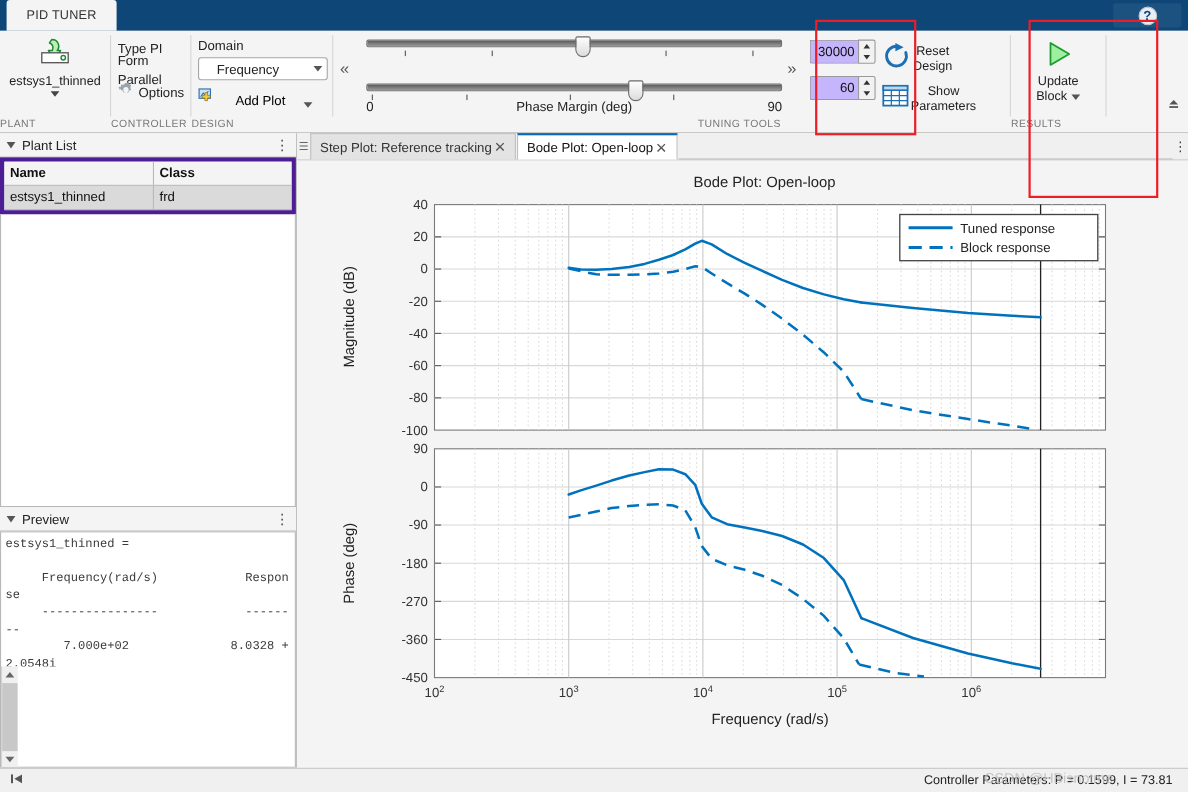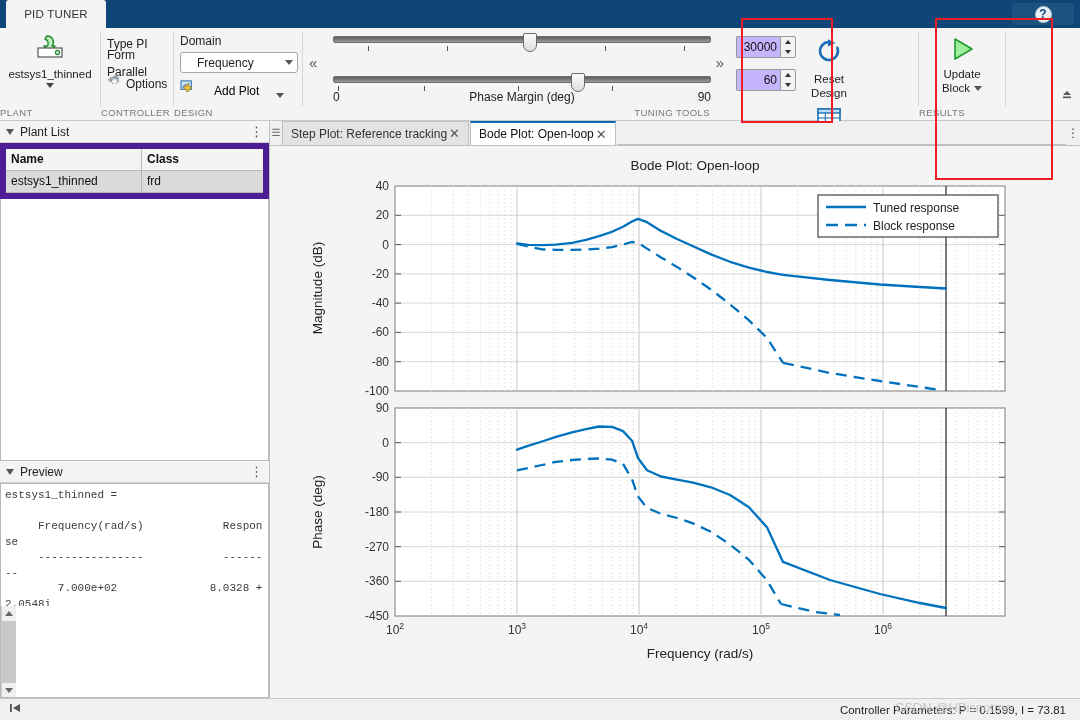--- a/index.html
+++ b/index.html
@@ -104,21 +104,21 @@
     padding:0 3px; background:#c4b5fd; color:#111; border-radius:2px 0 0 2px;
   }
   .spin .btns { width:16px; height:22px; border:1px solid #9a9a9a; background:#f2f2f2;
     display:flex; flex-direction:column; border-radius:0 2px 2px 0; }
   .spin .btns div { flex:1; display:flex; align-items:center; justify-content:center; }
   .ar-up { width:0;height:0;border-left:3.5px solid transparent;border-right:3.5px solid transparent;border-bottom:4px solid #333; }
   .ar-dn { width:0;height:0;border-left:3.5px solid transparent;border-right:3.5px solid transparent;border-top:4px solid #333; }
 
   
   .g-actions { width:118px; display:flex; padding-top:4px; }
-  .actbtn { width:58px; display:flex; flex-direction:column; align-items:center; padding-top:4px; }
+  .actbtn { width:58px; display:flex; flex-direction:row; align-items:center; padding-top:4px; }
   .actbtn .lbl { font-size:11.5px; color:#222; text-align:center; line-height:14px; margin-top:3px; }
 
   .g-results { width:86px; align-items:center; }
   .updbtn { display:flex; flex-direction:column; align-items:center; padding-top:6px; width:86px; }
   .updlbl { font-size:11.5px; color:#222; line-height:14px; text-align:center; }
   .updrow { display:flex; align-items:center; gap:4px; }
 
   .g-rightend { flex:1; position:relative; }
   .minimize-ribbon { position:absolute; right:6px; bottom:16px; color:#555; font-size:13px; }
 
@@ -131,21 +131,21 @@
   
   .leftcol { width:270px; background:#f0f0f0; display:flex; flex-direction:column; border-right:1px solid #c0c0c0; }
   .panelhdr {
     height:22px; background:#f4f4f4; display:flex; align-items:center;
     padding:0 6px; border-bottom:1px solid #d0d0d0; gap:6px;
   }
   .panelhdr .tri { width:0;height:0;border-left:4.5px solid transparent;border-right:4.5px solid transparent;border-top:6px solid #555; }
   .panelhdr .ptitle { font-size:12px; color:#222; flex:1; }
   .dots { letter-spacing:0; color:#444; font-size:13px; line-height:11px; }
 
-  .plant-table { background:#fff; border:6px solid #4c1d95; margin:0; flex:0 0 auto; }
+  .plant-table { background:#fff; border:4px solid #4c1d95; margin:0; flex:0 0 auto; }
   .pt-head { display:flex; height:22px; background:#f4f4f4; border-bottom:1px solid #b8b8b8; }
   .pt-head div { font-weight:bold; font-size:12px; padding:3px 5px; color:#111; }
   .pt-row { display:flex; height:22px; background:#dadada; border-bottom:1px solid #b8b8b8; }
   .pt-row div { font-size:12px; padding:3px 5px; color:#111; }
   .c-name { width:136px; border-right:1px solid #b8b8b8; }
   .c-class { flex:1; }
   .plant-body { flex:1; background:#fff; border:1px solid #b8b8b8; border-top:none; }
 
   .preview-wrap { flex:0 0 auto; display:flex; flex-direction:column; }
   .preview-box {

